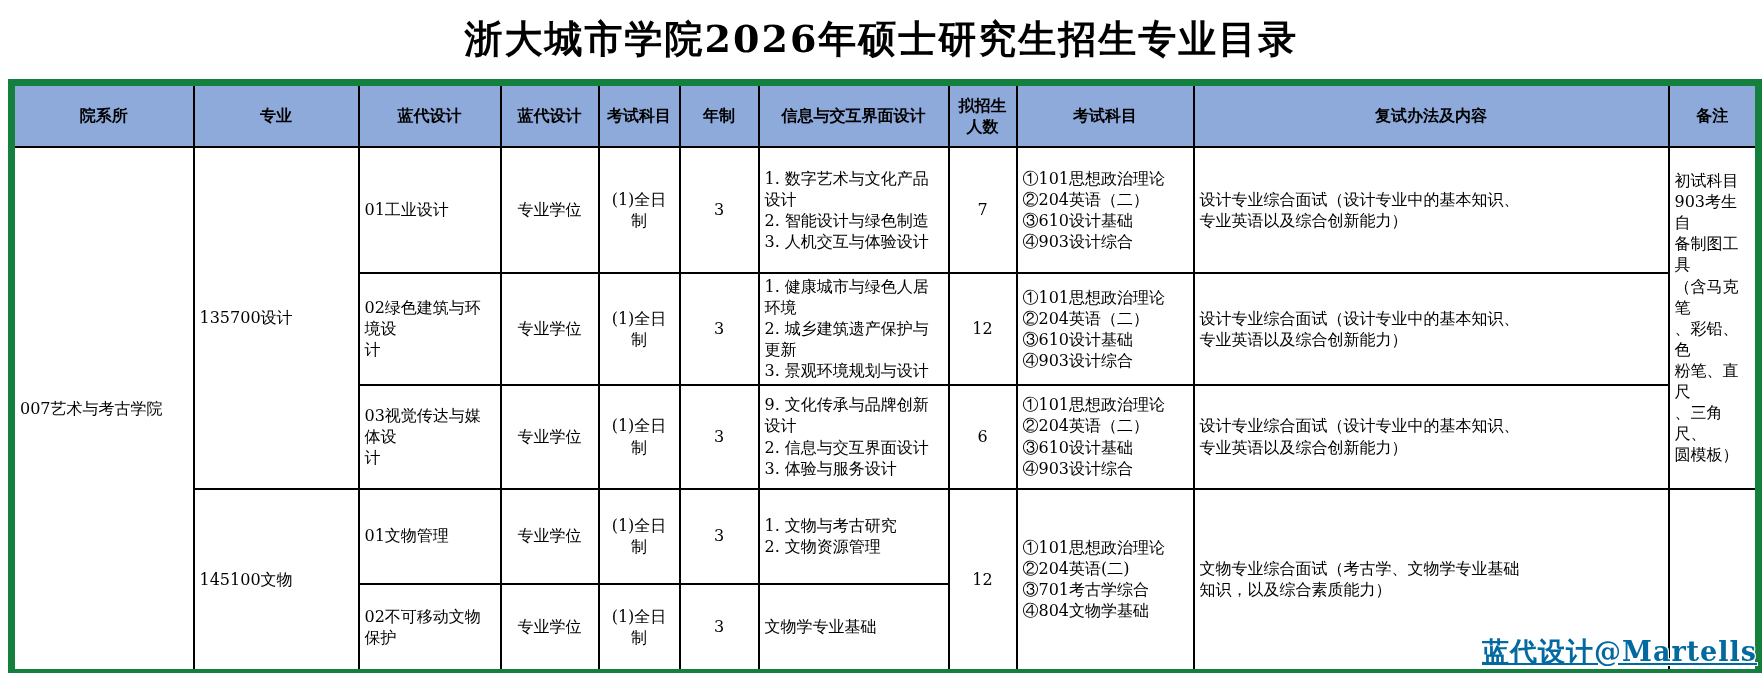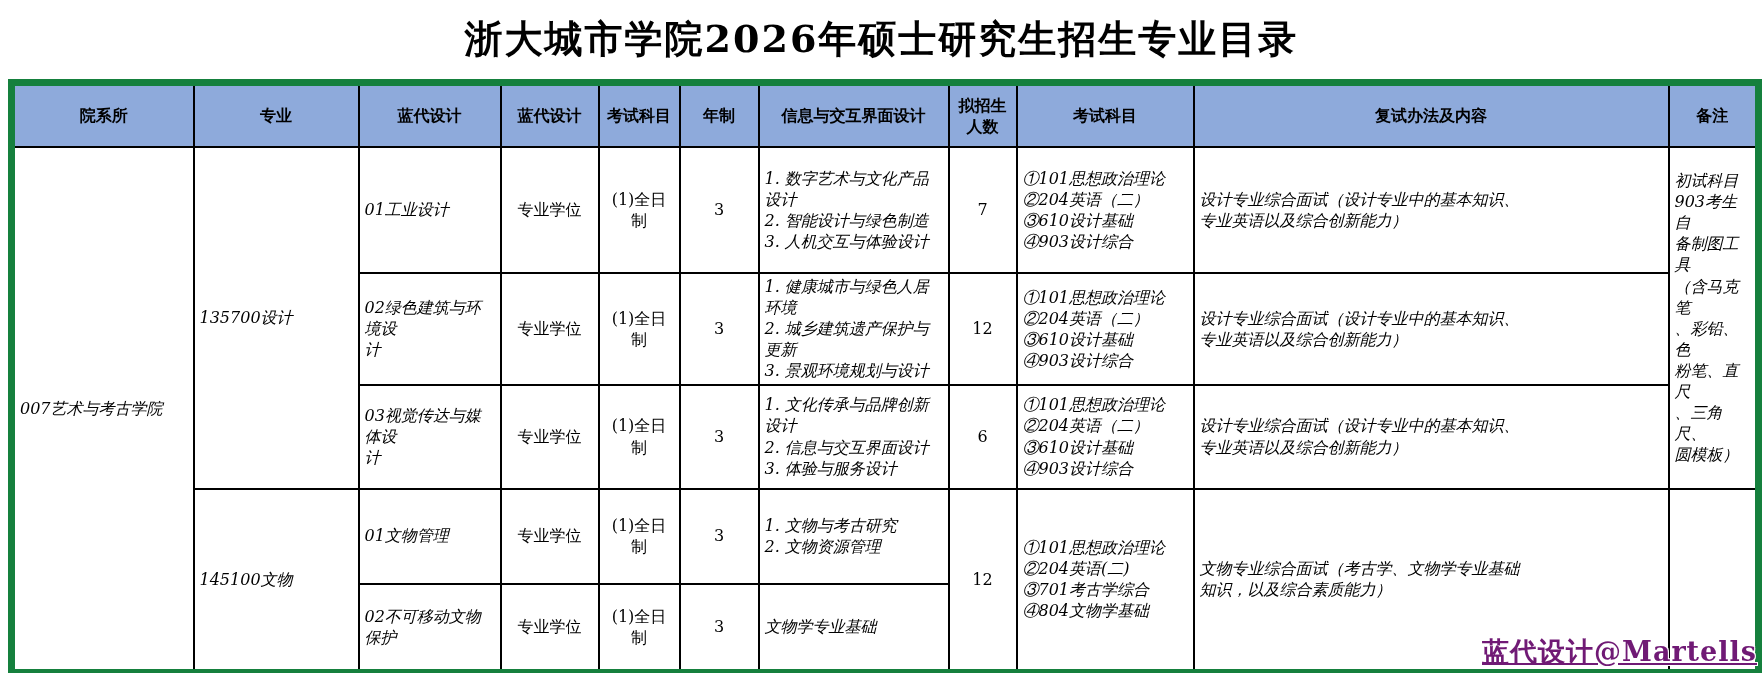--- a/index.html
+++ b/index.html
@@ -39,33 +39,33 @@
     overflow: hidden;
   }
   table.catalog thead th {
     background: #8EAADB;
     font-weight: bold;
     text-align: center;
     height: 56px;
     padding: 2px 3px;
   }
   td.ctr { text-align: center; }
-  td.lft { text-align: left; padding-left: 3px; font-style: italic; }
+  td.lft { text-align: left; padding-left: 3px; }
   tr.r1 { height: 126px; }
   tr.r2 { height: 95px; }
   tr.r3 { height: 104px; }
   tr.r4 { height: 95px; }
   tr.r5 { height: 89px; }
   .watermark {
     position: absolute;
     right: 6px;
     top: 634px;
     font-size: 27px;
     font-weight: bold;
-    color: #701a75;
+    color: #0369a1;
     text-decoration: underline;
     letter-spacing: 1px;
     white-space: nowrap;
     text-shadow:
       1px 1px 0 #ffffff,
       -1px -1px 0 #ffffff,
       1px -1px 0 #ffffff,
       -1px 1px 0 #ffffff;
     font-family: "DejaVu Serif", "Liberation Serif", serif;
     margin-left: 24px;
@@ -148,21 +148,21 @@
 ④903设计综合</td>
       <td class="lft">设计专业综合面试（设计专业中的基本知识、
 专业英语以及综合创新能力）</td>
     </tr>
     <tr class="r3">
       <td class="lft">03视觉传达与媒体设
 计</td>
       <td class="ctr">专业学位</td>
       <td class="ctr">(1)全日制</td>
       <td class="ctr">3</td>
-      <td class="lft">1. 文化传承与品牌创新设计
+      <td class="lft">9. 文化传承与品牌创新设计
 2. 信息与交互界面设计
 3. 体验与服务设计</td>
       <td class="ctr">6</td>
       <td class="lft">①101思想政治理论
 ②204英语（二）
 ③610设计基础
 ④903设计综合</td>
       <td class="lft">设计专业综合面试（设计专业中的基本知识、
 专业英语以及综合创新能力）</td>
     </tr>

